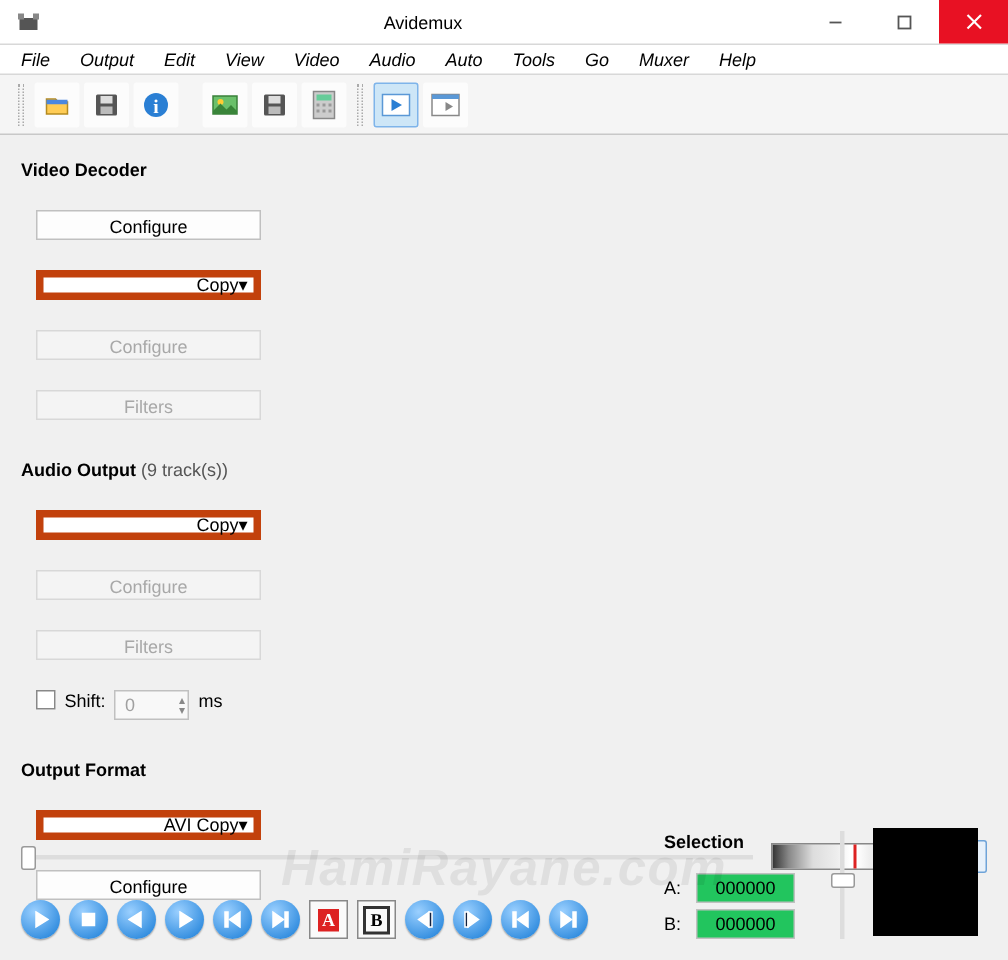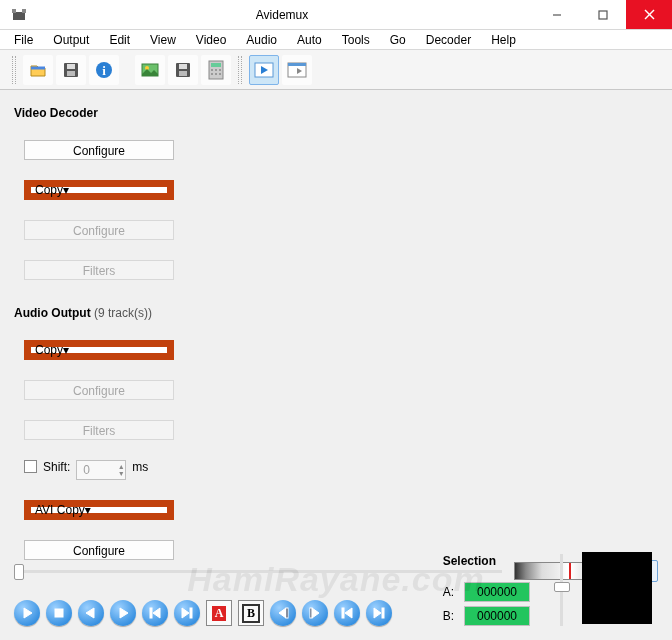--- a/index.html
+++ b/index.html
@@ -29,21 +29,21 @@
   }
   .winbtn.close { background:#e81123; color:#fff; }
   .winbtn svg { stroke:#555; }
   .winbtn.close svg { stroke:#fff; }
   .menubar {
     height:20px; display:flex; align-items:center;
     padding: 0 6px; gap: 4px;
     border-bottom: 1px solid #d8d8d8;
     background:#fff;
   }
-  .menubar span { padding: 2px 8px; cursor:default; }
+  .menubar span { padding: 2px 8px; cursor:default;font-style:italic; }
   .toolbar {
     height:40px;
     display:flex; align-items:center; gap:3px;
     padding: 5px 8px;
     background:#f5f5f5;
     border-bottom:1px solid #c8c8c8;
   }
   .tbtn {
     width:30px; height:30px; border-radius:2px;
     display:flex; align-items:center; justify-content:center;
@@ -60,22 +60,22 @@
   }
   .leftpane {
     width:195px;
     padding:10px 12px 6px 14px;
     display:flex; flex-direction:column; gap:20px;
   }
   .section-title { font-weight:bold; font-size:12px; margin-top:6px; }
   .indent { margin-left:10px; }
   .combo {
     width:150px; height:20px;
-    background:#fff; border:7px solid #c2410c;
-    padding:1px 4px; display:flex;align-items:center;justify-content:flex-start;
+    background:#fff; border:5px solid #c2410c;
+    padding:1px 4px; display:flex;align-items:center;justify-content:flex-end;
   }
   .btn {
     width:150px; height:20px;
     background:#fdfdfd; border:1px solid #c0c0c0;
     text-align:center; line-height:20px;
   }
   .btn.disabled { color:#a8a8a8; background:#f4f4f4; border-color:#d8d8d8; }
   .shiftrow { display:flex; align-items:flex-start; gap:6px; }
   .chk { width:13px;height:13px;border:1px solid #888;background:#fff;}
   .spin { width:50px;height:20px;border:1px solid #c0c0c0;background:#f8f8f8;display:flex;align-items:center;justify-content:space-between;padding:0 2px 0 6px;color:#a0a0a0;}
@@ -174,21 +174,21 @@
 <div class="menubar">
   <span>File</span>
   <span>Output</span>
   <span>Edit</span>
   <span>View</span>
   <span>Video</span>
   <span>Audio</span>
   <span>Auto</span>
   <span>Tools</span>
   <span>Go</span>
-  <span>Decoder</span>
+  <span>Muxer</span>
   <span>Help</span>
 </div>
 
 <div class="toolbar">
   <div class="tsep"></div>
   <div class="tbtn">
       <svg width="20" height="20">
         <path d="M3 6 h6 l2 2 h6 v8 h-14 z" fill="#ffcc55" stroke="#b58a1f"></path>
         <path d="M3 8 h14" stroke="#4a87e0" stroke-width="3"></path>
       </svg>
@@ -275,20 +275,21 @@
     <div class="shiftrow indent">
       <div class="chk"></div>
       <span>Shift:</span>
       <div class="spin">
         <span>0</span>
         <span style="font-size:8px;line-height:7px;color:#888;">▴<br>▾</span>
       </div>
       <span>ms</span>
     </div>
 
+    <div class="section-title">Output Format</div>
     <div class="combo indent">
       <span>AVI Copy</span>
       <span>▾</span>
     </div>
     <div class="btn indent">Configure</div>
   </div>
 
   <div class="rightpane"></div>
 
   <div class="bottomzone">

